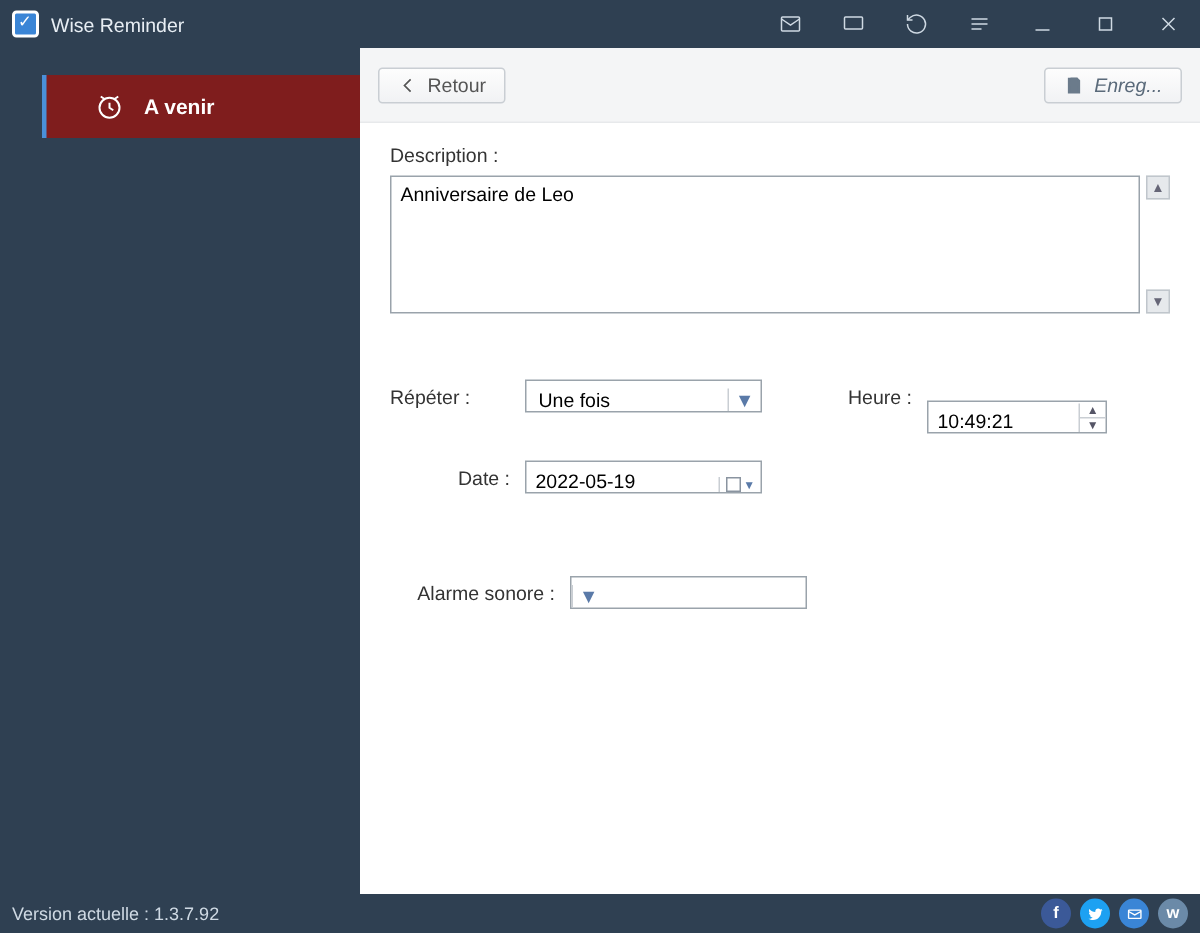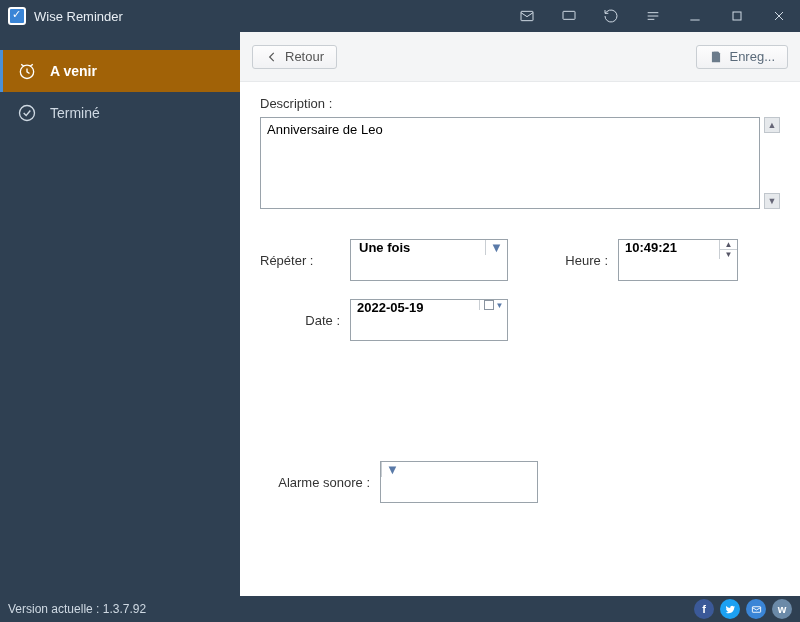--- a/index.html
+++ b/index.html
@@ -12,56 +12,56 @@
   .app-icon::after { content: "✓"; position: absolute; color: #fff; font-size: 11px; top: -1px; left: 2px; }
   .app-title { font-size: 13px; font-weight: 400; }
   .titlebar-spacer { flex: 1; }
   .titlebar-btn { width: 42px; height: 32px; display: flex; align-items: center; justify-content: center; color: #cfd9e3; cursor: pointer; }
   .titlebar-btn svg { width: 16px; height: 16px; stroke: currentColor; fill: none; stroke-width: 1.5; }
 
   
   .body { flex: 1; display: flex; min-height: 0; }
   .sidebar { width: 240px; background: #2f4052; padding-top: 18px; }
   .nav-item { display: flex; align-items: center; height: 42px; padding-left: 16px; color: #cfd9e3; font-size: 14px; cursor: pointer; gap: 12px; }
-  .nav-item.active { background: #a16207; color: #fff; font-weight: 600; border-left: 3px solid #4a90d9; padding-left: 13px; }
+  .nav-item.active { background: #7f1d1d; color: #fff; font-weight: 600; border-left: 3px solid #4a90d9; padding-left: 31px; margin-left: 28px; }
   .nav-item .nav-icon { width: 22px; height: 22px; display:flex; align-items:center; justify-content:center; }
   .nav-item svg { width: 20px; height: 20px; stroke: currentColor; fill: none; stroke-width: 1.6; }
 
   .main { flex: 1; background: #ffffff; position: relative; display:flex; flex-direction:column; }
   .form-top { height: 50px; background: #f4f5f6; display: flex; align-items: center; padding: 0 12px; border-bottom: 1px solid #e7e9eb; gap: 8px; }
   .btn { height: 24px; background: linear-gradient(#fdfdfd,#f1f2f4); border: 1px solid #c9ced3; border-radius: 3px; display: inline-flex; align-items: center; padding: 0 12px; font-size: 13px; color: #555; cursor: pointer; gap: 6px; }
-  .btn.save { margin-left: auto; color: #5a6a7a; }
+  .btn.save { margin-left: auto; color: #5a6a7a; font-style: italic; }
   .btn svg { width: 14px; height: 14px; stroke: currentColor; fill: none; stroke-width: 2; }
   .btn.save svg { fill: #6b7b8b; stroke: none; }
 
   .form-body { flex:1; padding: 14px 20px 0 20px; overflow:auto; }
   .field-label { font-size: 13px; color: #333; }
   .desc-label { margin-bottom: 6px; display:block; }
   .desc-wrap { display:flex; gap:4px; }
   .desc-box { flex:1; height: 92px; border: 1px solid #9aa3ab; padding: 4px 6px; font-size: 13px; resize: none; outline: none; }
   .scroll-stub { width: 16px; display:flex; flex-direction:column; justify-content:space-between; }
   .scroll-stub .sbtn { width:16px; height:16px; background:#e6e9ec; border:1px solid #c0c6cc; display:flex; align-items:center; justify-content:center; font-size:9px; color:#667; cursor:pointer;}
   
   .row { display:flex; align-items:center; margin-top: 30px; }
-  .combo, .date-input, .time-input { height: 42px; border:1px solid #9aa3ab; background:#fff; display:flex; align-items:flex-start; font-size:13px;font-weight:bold; }
+  .combo, .date-input, .time-input { height: 22px; border:1px solid #9aa3ab; background:#fff; display:flex; align-items:flex-end; font-size:13px; }
   .combo { width: 158px; }
   .combo .val { flex:1; padding: 0 8px; }
   .combo .dd { width: 22px; border-left:1px solid #c9ced3; display:flex; align-items:center; justify-content:center; color:#5a7aa8; cursor:pointer; }
   .date-input { width: 158px; }
   .date-input .val { flex:1; padding: 0 6px; }
   .date-input .dd { width: 28px; border-left:1px solid #c9ced3; display:flex; align-items:center; justify-content:center; gap:2px; cursor:pointer; }
   .date-input .dd .grid { width:10px; height:10px; background: linear-gradient(#fff,#fff); border:1px solid #8a94a0; }
   .time-lbl { margin-left: 50px; width: 60px; text-align:right; padding-right:10px; font-size:13px; color:#333; }
-  .time-input { width: 120px; }
+  .time-input { width: 120px; margin-top: 28px; }
   .time-input .val { flex:1; padding: 0 6px; }
   .time-input .spin { width:18px; display:flex; flex-direction:column; border-left:1px solid #c9ced3; }
   .time-input .spin .sp { flex:1; display:flex; align-items:center; justify-content:center; font-size:8px; color:#556; cursor:pointer; border-bottom:1px solid #c9ced3;}
   .time-input .spin .sp:last-child{border-bottom:none;}
 
-  .row.alarm { margin-top: 120px; }
+  .row.alarm { margin-top: 55px; }
   .row.repeat, .row.date { margin-left: 0; }
   .row.repeat { margin-top: 30px; }
   .row.date { margin-top: 18px; }
   
   
   .lbl-repeter { display:inline-block; width:80px; margin-right:10px;}
   .lbl-date { display:inline-block; width:80px; text-align:right; margin-right:10px;}
   .lbl-alarm { display:inline-block; width:110px; text-align:right; margin-right:10px;}
 
   
@@ -125,29 +125,20 @@
       <div class="nav-item active">
         <span class="nav-icon">
           <svg viewBox="0 0 24 24">
               <circle cx="12" cy="13" r="8"></circle>
               <path d="M12 9v4l3 2"></path>
               <path d="M5 4l3 2M19 4l-3 2"></path>
             </svg>
         </span>
         <span>A venir</span>
       </div>
-      <div class="nav-item">
-        <span class="nav-icon">
-          <svg viewBox="0 0 24 24">
-              <circle cx="12" cy="12" r="9"></circle>
-              <path d="M8 12l3 3 5-6"></path>
-            </svg>
-        </span>
-        <span>Terminé</span>
-      </div>
     </div>
 
     <div class="main">
       <div class="form-top">
         <div class="btn">
           <svg viewBox="0 0 24 24">
               <path d="M15 5l-7 7 7 7"></path>
             </svg>
           <span>Retour</span>
         </div>

